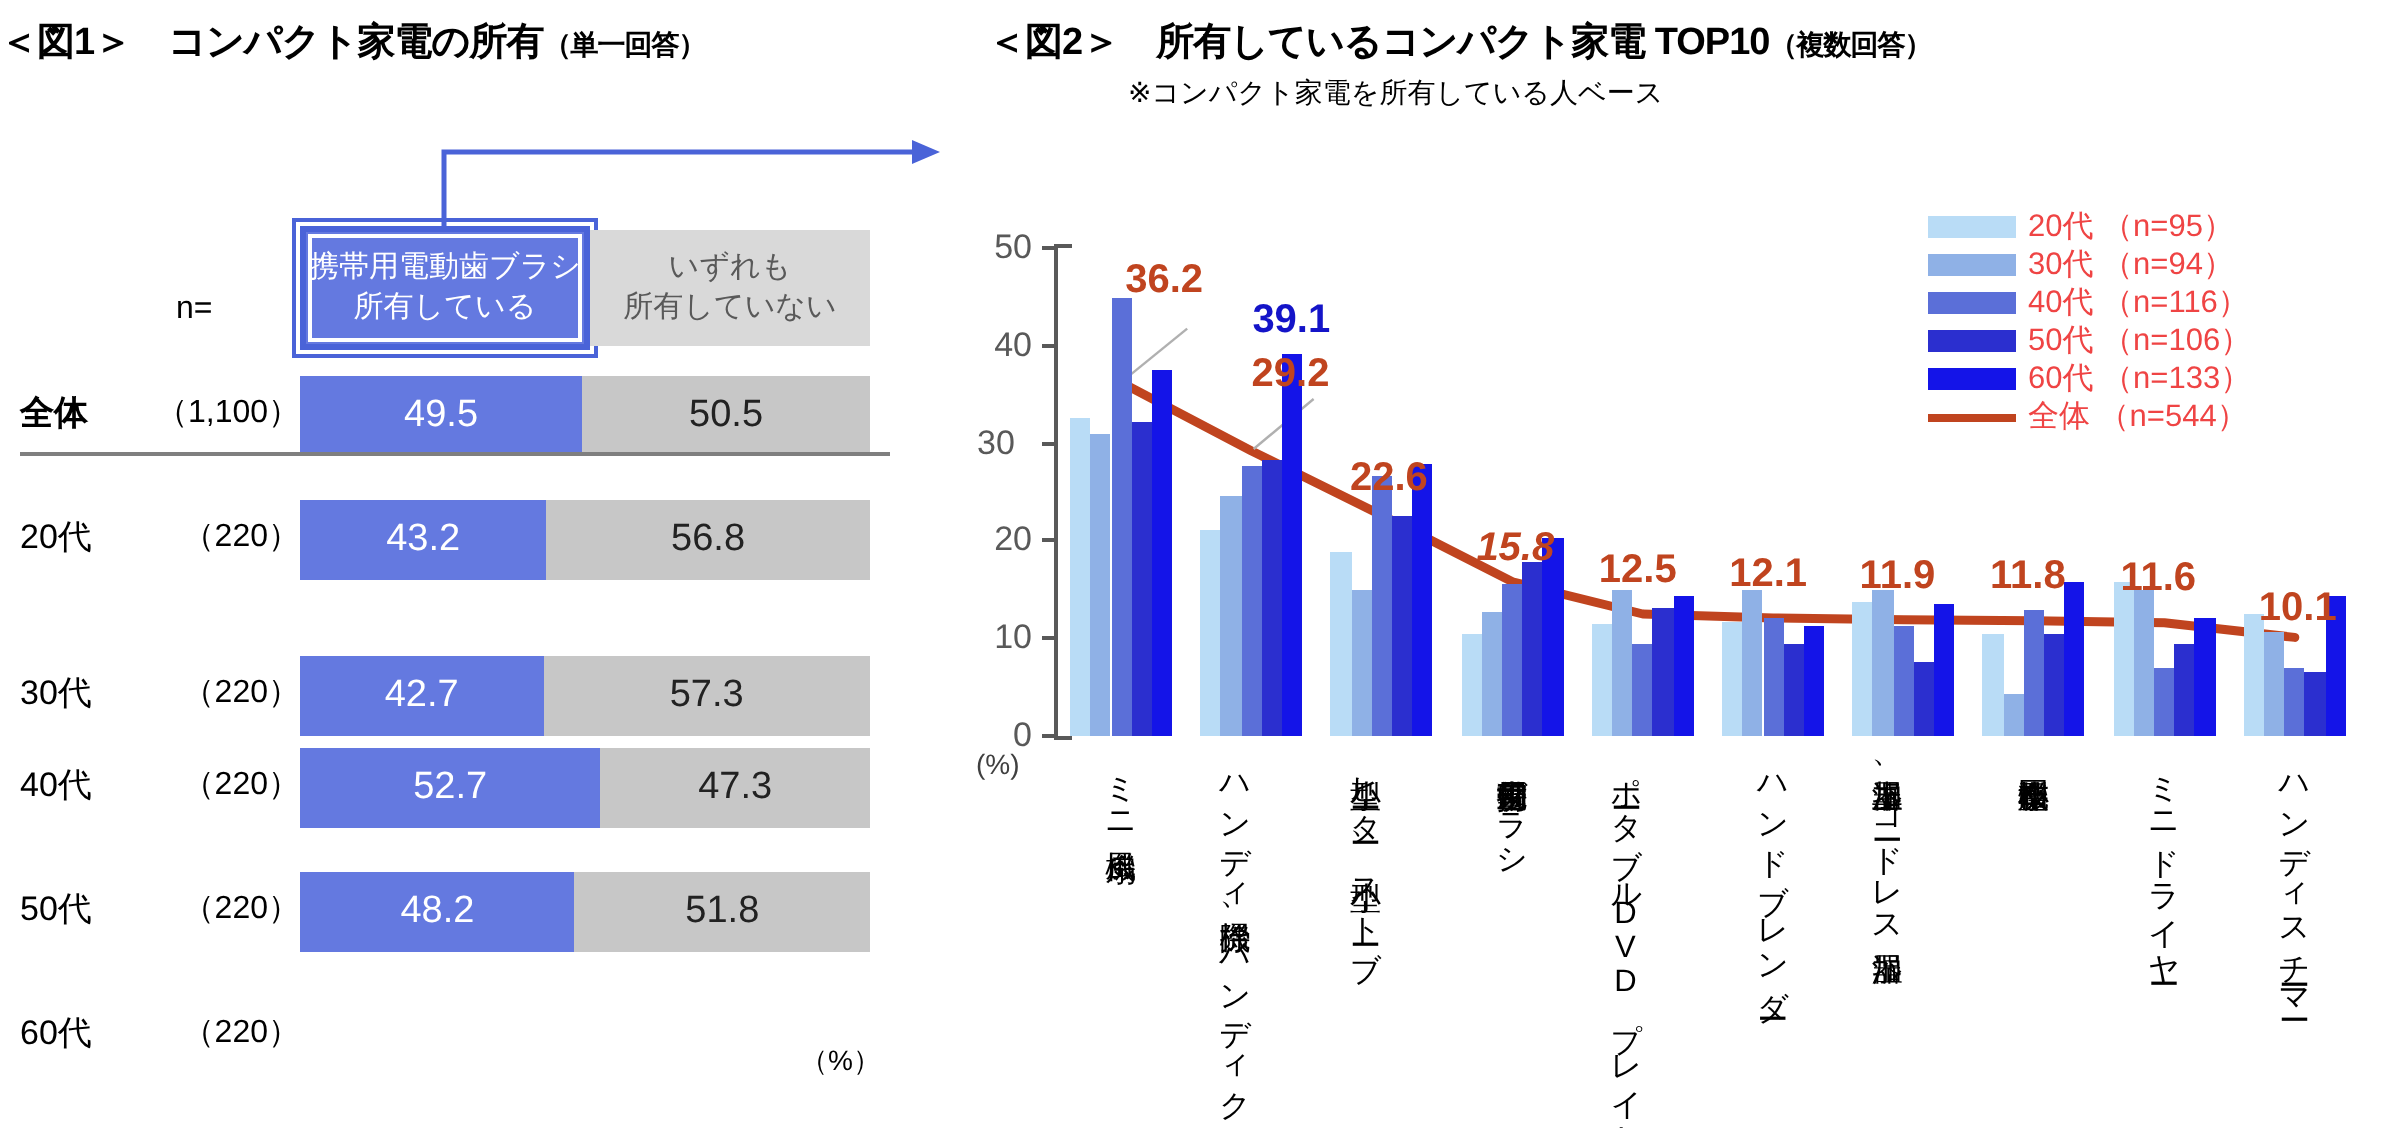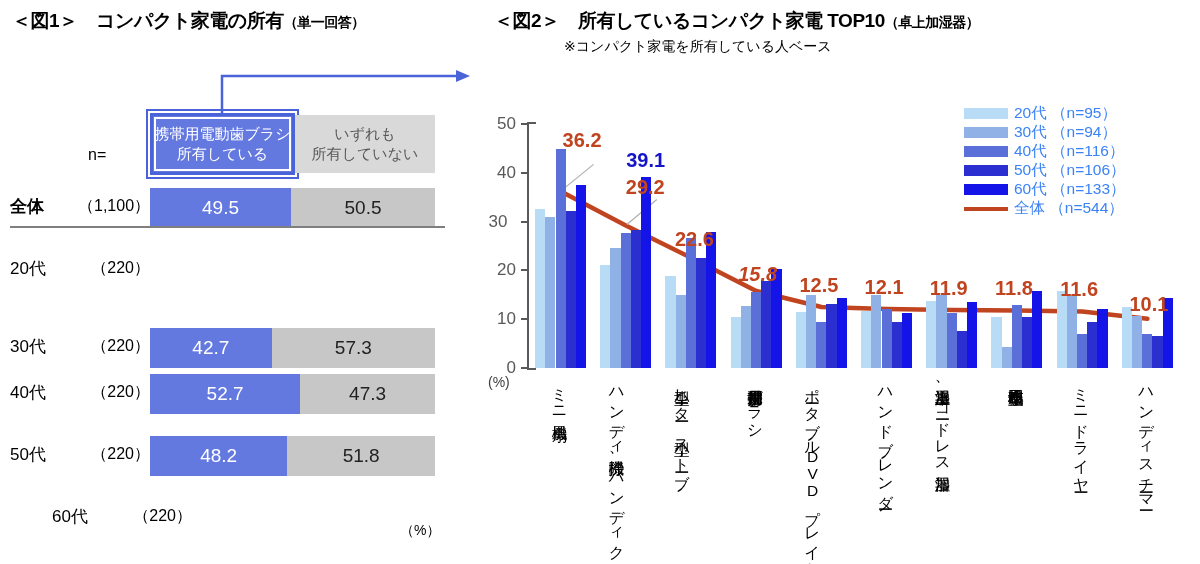--- a/index.html
+++ b/index.html
@@ -9,21 +9,21 @@
     background: #ffffff;
     font-family: "Liberation Sans", "DejaVu Sans", sans-serif;
     overflow: hidden;
   }
   #root { position: relative; width: 1200px; height: 564px; }
 
   
   #fig1 { position: absolute; left: 0; top: 0; width: 480px; height: 564px; }
 
   .fig-title { position: absolute; white-space: nowrap; font-weight: bold; color: #000; }
-  #fig1-title { left: 12px; top: 8px; font-size: 19px; letter-spacing: -0.5px; }
+  #fig1-title { left: 0; top: 8px; font-size: 19px; letter-spacing: -0.5px; }
   #fig1-title .sub { font-size: 14px; font-weight: bold; }
 
   
   #f1-head-own {
     position: absolute; left: 150px; top: 113px; width: 145px; height: 62px;
     background: #6479e0; color: #fff;
     display: flex; flex-direction: column; align-items: center; justify-content: center;
     font-size: 15px; line-height: 1.35;
     border: 3px solid #4a63d8; outline: 2px solid #fff; outline-offset: -6px;
   }
@@ -96,21 +96,21 @@
     font-size: 15.5px; color: #000; line-height: 1.02;
     writing-mode: vertical-rl; text-orientation: upright;
     white-space: nowrap; letter-spacing: 0px;
   }
 
   
   #legend { position: absolute; left: 484px; top: 104px; width: 236px; }
   .legend-row { display: flex; align-items: center; height: 19px; }
   .legend-swatch { width: 44px; height: 11px; margin-right: 6px; flex: 0 0 auto; }
   .legend-line-swatch { width: 44px; height: 4px; background: #c0441f; margin-right: 6px; flex: 0 0 auto; }
-  .legend-text { font-size: 15.5px; color: #3b82f6; white-space: nowrap; }
+  .legend-text { font-size: 15.5px; color: #ef4444; white-space: nowrap; }
 </style>
 </head>
 <body>
 
 <div id="root">
 
   <div id="fig1">
 
     <div class="fig-title" id="fig1-title">
       <span>＜図1＞　コンパクト家電の所有</span><span class="sub">（単一回答）</span>
@@ -139,20 +139,24 @@
           <div class="f1-label bold">全体</div>
           <div class="f1-n">（1,100）</div>
           <div class="f1-bar-wrap">
             <div class="f1-seg-blue" style="width: 49.5%;">49.5</div>
             <div class="f1-seg-gray" style="width: 50.5%;">50.5</div>
           </div>
         </div>
         <div class="f1-row" style="top: 247px;">
           <div class="f1-label">20代</div>
           <div class="f1-n">（220）</div>
+          <div class="f1-bar-wrap">
+            <div class="f1-seg-blue" style="width: 43.2%;">43.2</div>
+            <div class="f1-seg-gray" style="width: 56.8%;">56.8</div>
+          </div>
         </div>
         <div class="f1-row" style="top: 325px;">
           <div class="f1-label">30代</div>
           <div class="f1-n">（220）</div>
           <div class="f1-bar-wrap">
             <div class="f1-seg-blue" style="width: 42.7%;">42.7</div>
             <div class="f1-seg-gray" style="width: 57.3%;">57.3</div>
           </div>
         </div>
         <div class="f1-row" style="top: 371px;">
@@ -164,34 +168,34 @@
           </div>
         </div>
         <div class="f1-row" style="top: 433px; padding-left: 47px;">
           <div class="f1-label">50代</div>
           <div class="f1-n">（220）</div>
           <div class="f1-bar-wrap">
             <div class="f1-seg-blue" style="width: 48.2%;">48.2</div>
             <div class="f1-seg-gray" style="width: 51.8%;">51.8</div>
           </div>
         </div>
-        <div class="f1-row" style="top: 495px; margin-left: 42px;">
+        <div class="f1-row" style="top: 495px;">
           <div class="f1-label">60代</div>
           <div class="f1-n">（220）</div>
         </div>
       </div>
     <div id="f1-divider"></div>
 
     <div id="f1-pct">（%）</div>
   </div>
 
   <div id="fig2">
 
     <div class="fig-title" id="fig2-title">
-      <span>＜図2＞　所有しているコンパクト家電 TOP10</span><span class="sub">（卓上加湿器）</span>
+      <span>＜図2＞　所有しているコンパクト家電 TOP10</span><span class="sub">（複数回答）</span>
     </div>
     <div id="fig2-note">※コンパクト家電を所有している人ベース</div>
 
     <div id="axis-line"></div>
     <div id="y-cap-top"></div>
     <div id="y-cap-bot"></div>
     <div id="yaxis">
         <div class="ytick-mark" style="top: 367px;"></div>
         <div class="ytick-label" style="top: 359px;">0</div>
         <div class="ytick-mark" style="top: 318.2px;"></div>

